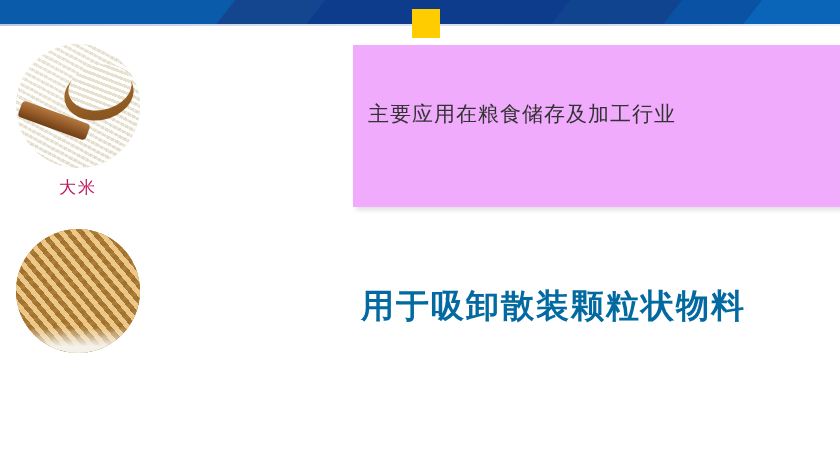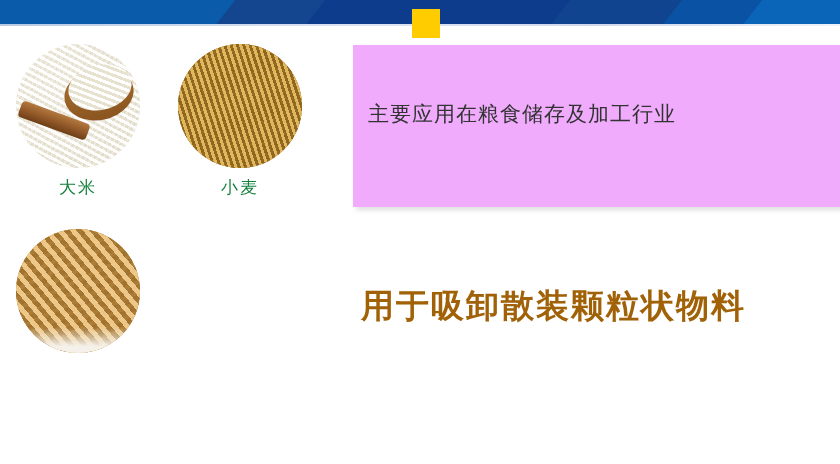--- a/index.html
+++ b/index.html
@@ -91,21 +91,21 @@
     height: 124px;
     border-radius: 50%;
     overflow: hidden;
     position: relative;
   }
   .photo-label {
     text-align: center;
     width: 124px;
     margin-top: 8px;
     font-size: 17px;
-    color: #15803d;
+    color: #be185d;
     letter-spacing: 2px;
     font-family: "DejaVu Sans", "Liberation Sans", sans-serif;
   }
 
   #cell-rice   { left: 16px;  top: 44px; }
   #cell-wheat  { left: 178px; top: 44px; }
   #cell-paddy  { left: 16px;  top: 229px; }
   #cell-soy    { left: 178px; top: 229px; }
 
   
@@ -230,21 +230,21 @@
     font-family: "DejaVu Sans", "Liberation Sans", sans-serif;
   }
 
   
   #headline {
     position: absolute;
     left: 361px;
     top: 284px;
     font-size: 33px;
     font-weight: bold;
-    color: #a16207;
+    color: #0369a1;
     letter-spacing: 2px;
     white-space: nowrap;
     font-family: "DejaVu Sans", "Liberation Sans", sans-serif;
   }
 </style>
 </head>
 <body>
 
 <div id="slide">
 
@@ -262,26 +262,20 @@
   <div class="photo-cell" id="cell-rice">
     <div class="photo-circle ph-rice">
       <div class="grains"></div>
       <div class="spoon-handle"></div>
       <div class="spoon-bowl"></div>
       <div class="spoon-heap"></div>
     </div>
     <div class="photo-label">大米</div>
   </div>
 
-  <div class="photo-cell" id="cell-wheat">
-    <div class="photo-circle ph-wheat">
-      <div class="grains"></div>
-    </div>
-    <div class="photo-label">小麦</div>
-  </div>
 
   <div class="photo-cell" id="cell-paddy">
     <div class="photo-circle ph-paddy">
       <div class="grains"></div>
       <div class="floor"></div>
     </div>
   </div>
 
 
   <div id="info-panel">

